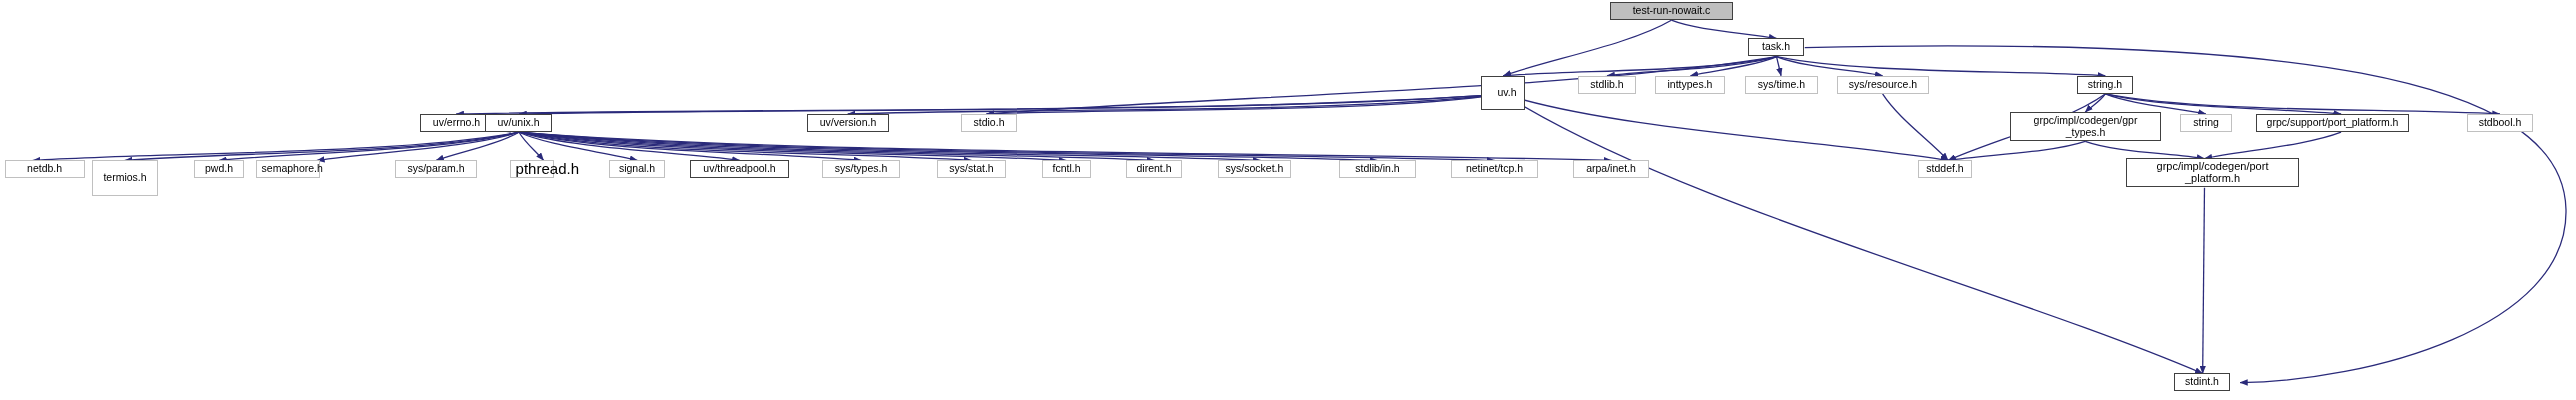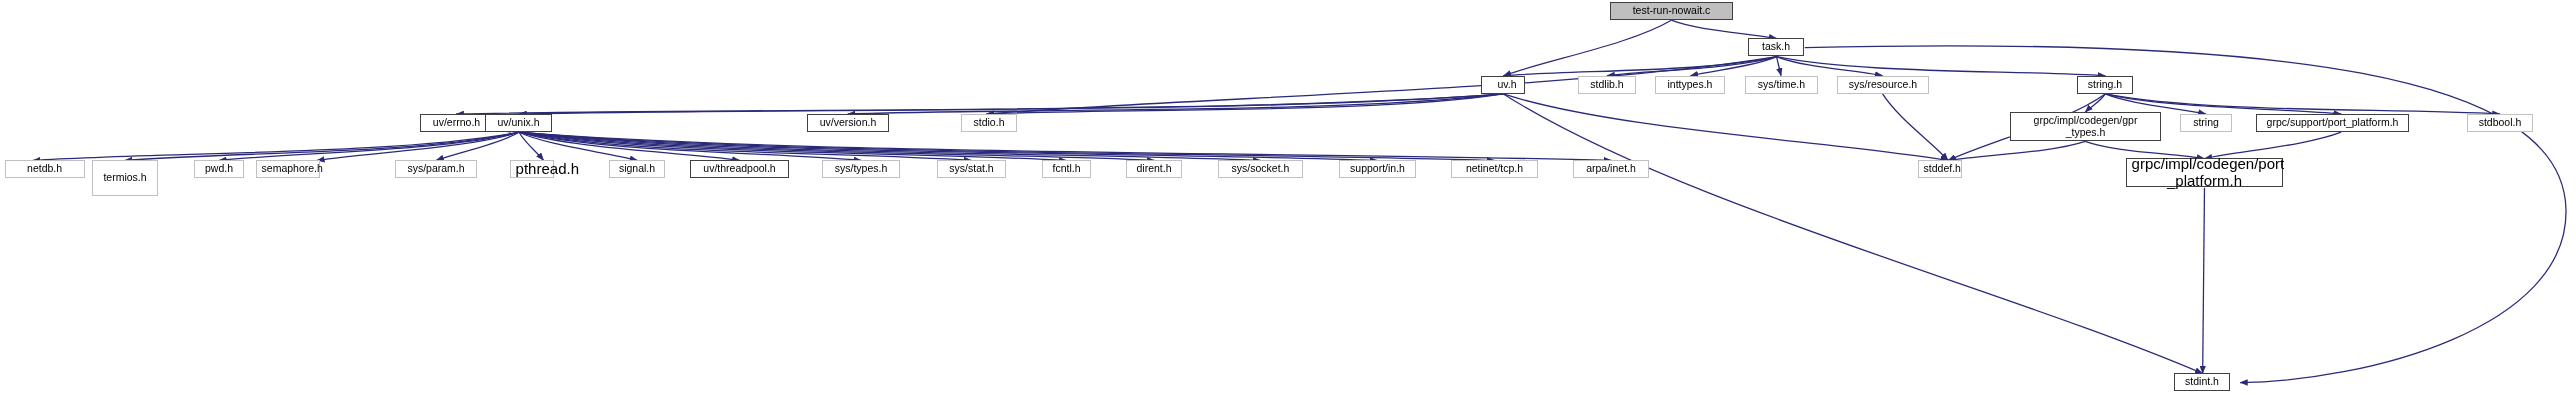--- a/index.html
+++ b/index.html
@@ -69,21 +69,21 @@
       </g>
 
     <g fill="none" stroke="#2a2a7a" stroke-width="1.4">
       <path d="M1982,52 C2500,40 2815,80 2818,230 C2821,360 2600,418 2460,420" marker-end="url(#ah)"></path>
       <path d="M541,128 C568,130 570,140 552,144" marker-end="url(#ah)"></path>
     </g>
   </svg>
   <div id="nodes-layer">
       <div class="node root" style="left: 1610px; top: 1.8px; width: 123px; height: 18px; font-size: 10.5px;"><span class="nlabel">test-run-nowait.c</span></div>
       <div class="node bold" style="left: 1748px; top: 38px; width: 56px; height: 18px; font-size: 10.5px;"><span class="nlabel">task.h</span></div>
-      <div class="node bold" style="left: 1481px; top: 76px; width: 44px; height: 18px; font-size: 10.5px; padding-left: 8px;"><span class="nlabel">uv.h</span></div>
+      <div class="node bold" style="left: 1481px; top: 76px; width: 44px; height: 34px; font-size: 10.5px; padding-left: 8px;"><span class="nlabel">uv.h</span></div>
       <div class="node normal" style="left: 1578px; top: 76px; width: 58px; height: 18px; font-size: 10.5px;"><span class="nlabel">stdlib.h</span></div>
       <div class="node normal" style="left: 1655px; top: 76px; width: 70px; height: 18px; font-size: 10.5px;"><span class="nlabel">inttypes.h</span></div>
       <div class="node normal" style="left: 1745px; top: 76px; width: 73px; height: 18px; font-size: 10.5px;"><span class="nlabel">sys/time.h</span></div>
       <div class="node normal" style="left: 1837px; top: 76px; width: 92px; height: 18px; font-size: 10.5px;"><span class="nlabel">sys/resource.h</span></div>
       <div class="node bold" style="left: 2077px; top: 76px; width: 56px; height: 18px; font-size: 10.5px;"><span class="nlabel">string.h</span></div>
       <div class="node bold" style="left: 420px; top: 114px; width: 73px; height: 18px; font-size: 10.5px;"><span class="nlabel">uv/errno.h</span></div>
       <div class="node bold" style="left: 485px; top: 114px; width: 67px; height: 18px; font-size: 10.5px;"><span class="nlabel">uv/unix.h</span></div>
       <div class="node bold" style="left: 807px; top: 114px; width: 82px; height: 18px; font-size: 10.5px;"><span class="nlabel">uv/version.h</span></div>
       <div class="node normal" style="left: 961px; top: 114px; width: 56px; height: 18px; font-size: 10.5px;"><span class="nlabel">stdio.h</span></div>
       <div class="node bold" style="left: 2010px; top: 112px; width: 151px; height: 29px; font-size: 10.5px;"><span class="nlabel">grpc/impl/codegen/gpr
@@ -96,23 +96,23 @@
       <div class="node normal" style="left: 194px; top: 160px; width: 50px; height: 18px; font-size: 10.5px;"><span class="nlabel">pwd.h</span></div>
       <div class="node normal" style="left: 256px; top: 160px; width: 64px; height: 18px; font-size: 10.5px;"><span class="nlabel">semaphore.h</span></div>
       <div class="node normal" style="left: 395px; top: 160px; width: 82px; height: 18px; font-size: 10.5px;"><span class="nlabel">sys/param.h</span></div>
       <div class="node normal" style="left: 510px; top: 160px; width: 44px; height: 18px; font-size: 15px;"><span class="nlabel">pthread.h</span></div>
       <div class="node normal" style="left: 609px; top: 160px; width: 56px; height: 18px; font-size: 10.5px;"><span class="nlabel">signal.h</span></div>
       <div class="node bold" style="left: 690px; top: 160px; width: 99px; height: 18px; font-size: 10.5px;"><span class="nlabel">uv/threadpool.h</span></div>
       <div class="node normal" style="left: 822px; top: 160px; width: 78px; height: 18px; font-size: 10.5px;"><span class="nlabel">sys/types.h</span></div>
       <div class="node normal" style="left: 937px; top: 160px; width: 69px; height: 18px; font-size: 10.5px;"><span class="nlabel">sys/stat.h</span></div>
       <div class="node normal" style="left: 1042px; top: 160px; width: 49px; height: 18px; font-size: 10.5px;"><span class="nlabel">fcntl.h</span></div>
       <div class="node normal" style="left: 1126px; top: 160px; width: 56px; height: 18px; font-size: 10.5px;"><span class="nlabel">dirent.h</span></div>
-      <div class="node normal" style="left: 1218px; top: 160px; width: 85px; height: 18px; font-size: 10.5px;"><span class="nlabel">sys/socket.h</span></div>
-      <div class="node normal" style="left: 1339px; top: 160px; width: 77px; height: 18px; font-size: 10.5px;"><span class="nlabel">support/in.h</span></div>
+      <div class="node normal" style="left: 1218px; top: 160px; width: 73px; height: 18px; font-size: 10.5px;"><span class="nlabel">sys/socket.h</span></div>
+      <div class="node normal" style="left: 1339px; top: 160px; width: 77px; height: 18px; font-size: 10.5px;"><span class="nlabel">stdlib/in.h</span></div>
       <div class="node normal" style="left: 1451px; top: 160px; width: 87px; height: 18px; font-size: 10.5px;"><span class="nlabel">netinet/tcp.h</span></div>
       <div class="node normal" style="left: 1573px; top: 160px; width: 76px; height: 18px; font-size: 10.5px;"><span class="nlabel">arpa/inet.h</span></div>
-      <div class="node normal" style="left: 1918px; top: 160px; width: 44px; height: 18px; font-size: 10.5px;"><span class="nlabel">stddef.h</span></div>
-      <div class="node bold" style="left: 2126px; top: 158px; width: 157px; height: 29px; font-size: 15px; justify-content: flex-end;"><span class="nlabel">grpc/impl/codegen/port
+      <div class="node normal" style="left: 1918px; top: 160px; width: 54px; height: 18px; font-size: 10.5px;"><span class="nlabel">stddef.h</span></div>
+      <div class="node bold" style="left: 2126px; top: 158px; width: 173px; height: 29px; font-size: 11px; justify-content: flex-end;"><span class="nlabel">grpc/impl/codegen/port
 _platform.h</span></div>
       <div class="node bold" style="left: 2174px; top: 373px; width: 56px; height: 18px; font-size: 10.5px;"><span class="nlabel">stdint.h</span></div>
     </div>
 </div>
 
 
 </body></html>

